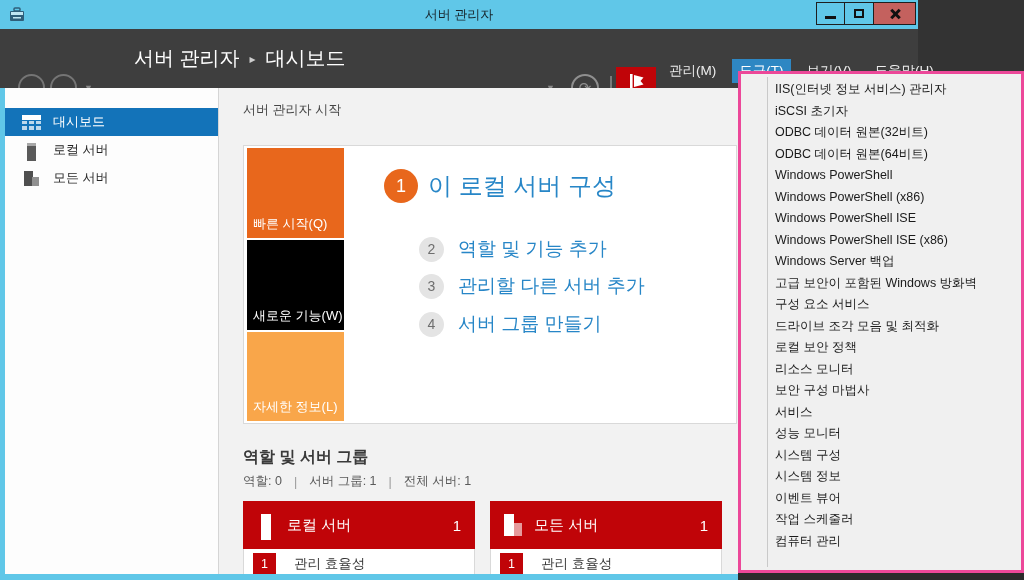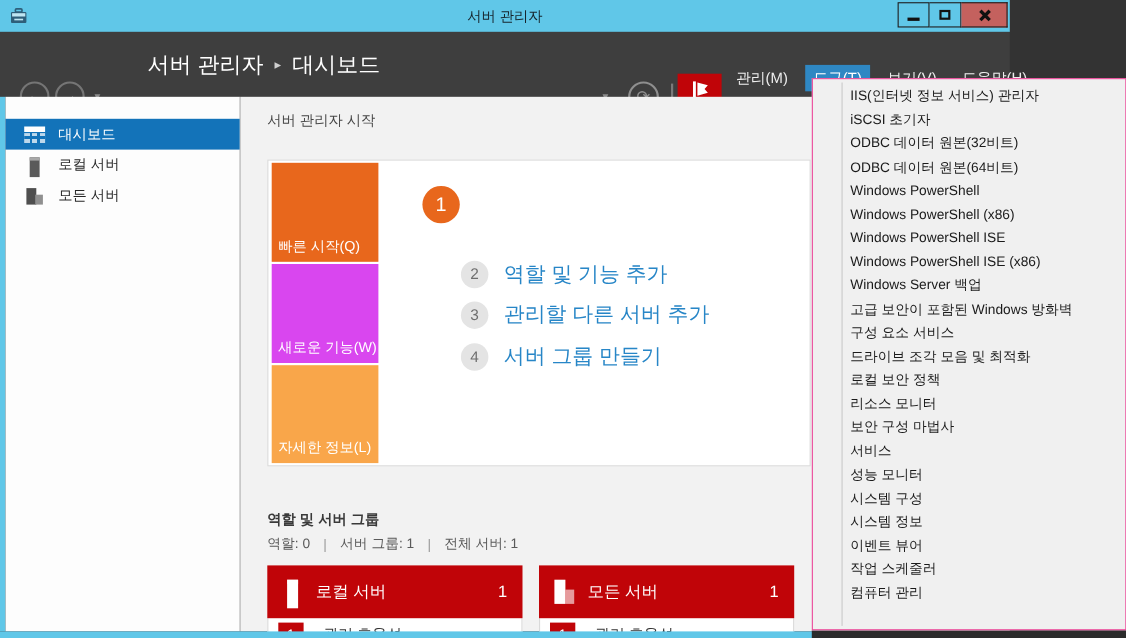--- a/index.html
+++ b/index.html
@@ -78,38 +78,38 @@
   .side-item:nth-child(3) .side-icon::after { content:""; position:absolute; right:2px; bottom:0;
       width:7px; height:9px; background:#909090; }
 
   .section-title { font-size:13px; color:#454545; }
 
   .welcome-panel { position:relative; margin-top:26px; width:494px; height:279px;
                    background:#FFFFFF; border:1px solid #D9D9D9; }
   .quick-col { position:absolute; left:3px; top:2px; width:97px; }
   .quick-tab { height:90px; margin-bottom:2px; position:relative; }
   .quick-tab:nth-child(1) { background:#E8671C; }
-  .quick-tab:nth-child(2) { background:#d946ef; }
+  .quick-tab:nth-child(2) { background:#000000; }
   .quick-tab:nth-child(3) { height:89px; background:#F9A64A; margin-bottom:0; }
   .quick-tab span { position:absolute; left:6px; bottom:5px; color:#FFFFFF; font-size:13px; white-space:nowrap; }
 
   .steps { position:absolute; left:100px; top:0; right:2px; bottom:2px; }
   .step { position:absolute; display:flex; align-items:center; }
   .step-num { border-radius:50%; display:flex; align-items:center; justify-content:center; flex:none; }
   .step-label { white-space:nowrap; color:#2786C7; }
   .step:nth-child(1) { top:23px; left:40px; }
   .step:nth-child(1) .step-num { width:34px; height:34px; background:#E8671C; color:#FFFFFF; font-size:18px; }
   .step:nth-child(1) .step-label { font-size:24px; margin-left:10px; }
   .step:nth-child(n+2) .step-num { width:25px; height:25px; background:#E4E4E4; color:#6E6E6E; font-size:14px; }
   .step:nth-child(n+2) .step-label { font-size:19px; margin-left:14px;text-align:right; }
   .step:nth-child(2) { top:90px; left:75px; }
   .step:nth-child(3) { top:127px; left:75px; }
   .step:nth-child(4) { top:165px; left:75px; }
 
-  .roles-title { margin-top:39px; font-size:13px; font-weight:bold; color:#3A3A3A; }
+  .roles-title { margin-top:23px; font-size:16px; font-weight:bold; color:#3A3A3A; }
   .roles-stats { margin-top:5px; font-size:12.5px; color:#5A5A5A; display:flex; align-items:center; }
   .stat { display:flex; align-items:center; }
   .stat .stat-sep { margin:0 12px; color:#9A9A9A; }
 
   .tiles { margin-top:11px; display:flex; gap:15px; }
   .tile { width:232px; }
   .tile-head { height:48px; background:#C00408; display:flex; align-items:center; position:relative; }
   .tile-icon { position:relative; width:20px; height:22px; margin-left:13px; margin-right:11px; flex:none; }
   .tile:nth-child(1) .tile-icon::before { content:""; position:absolute; left:5px; top:0;
       width:10px; height:22px; background:#FFFFFF; border-top:4px solid rgba(255,255,255,.55); }
@@ -122,21 +122,21 @@
   .tile-row { height:30px; background:#FFFFFF; border:1px solid #D9D9D9; border-top:none;
               display:flex; align-items:center; }
   .tile-badge { width:23px; height:21px; background:#C00408; color:#FFFFFF; font-size:12.5px;
                 display:flex; align-items:center; justify-content:center; margin-left:9px; }
   .tile-row-label { font-size:13.5px; color:#333333; margin-left:18px; }
 
   .bottom-border { position:absolute; left:0; top:574px; width:918px; height:6px; background:#60C7E8; }
 
   
   .tools-menu { position:absolute; left:738px; top:71px; width:286px; height:502px;
-                background:#F0F0F0; border:1px solid #ec4899; padding-top:5px; z-index:10; }
+                background:#F0F0F0; border:3px solid #ec4899; padding-top:5px; z-index:10; }
   .tools-menu::before { content:""; position:absolute; left:26px; top:3px; bottom:3px;
                 width:1px; background:#C9C9C9; }
   .tools-item { height:21.5px; line-height:21.5px; padding-left:34px; font-size:12.5px;
                 color:#1A1A1A; white-space:nowrap; }
   .menu-shadow { position:absolute; left:738px; top:573px; width:286px; height:7px;
                  background:#2B2B2B; z-index:9; }
 </style>
 </head>
 <body>
 
@@ -233,20 +233,21 @@
             <span>새로운 기능(W)</span>
           </div>
             <div class="quick-tab">
             <span>자세한 정보(L)</span>
           </div>
           </div>
         <div class="steps">
 
         <div class="step">
             <span class="step-num">1</span>
+            <span class="step-label">이 로컬 서버 구성</span>
           </div>
             <div class="step">
             <span class="step-num">2</span>
             <span class="step-label">역할 및 기능 추가</span>
           </div>
             <div class="step">
             <span class="step-num">3</span>
             <span class="step-label">관리할 다른 서버 추가</span>
           </div>
             <div class="step">

